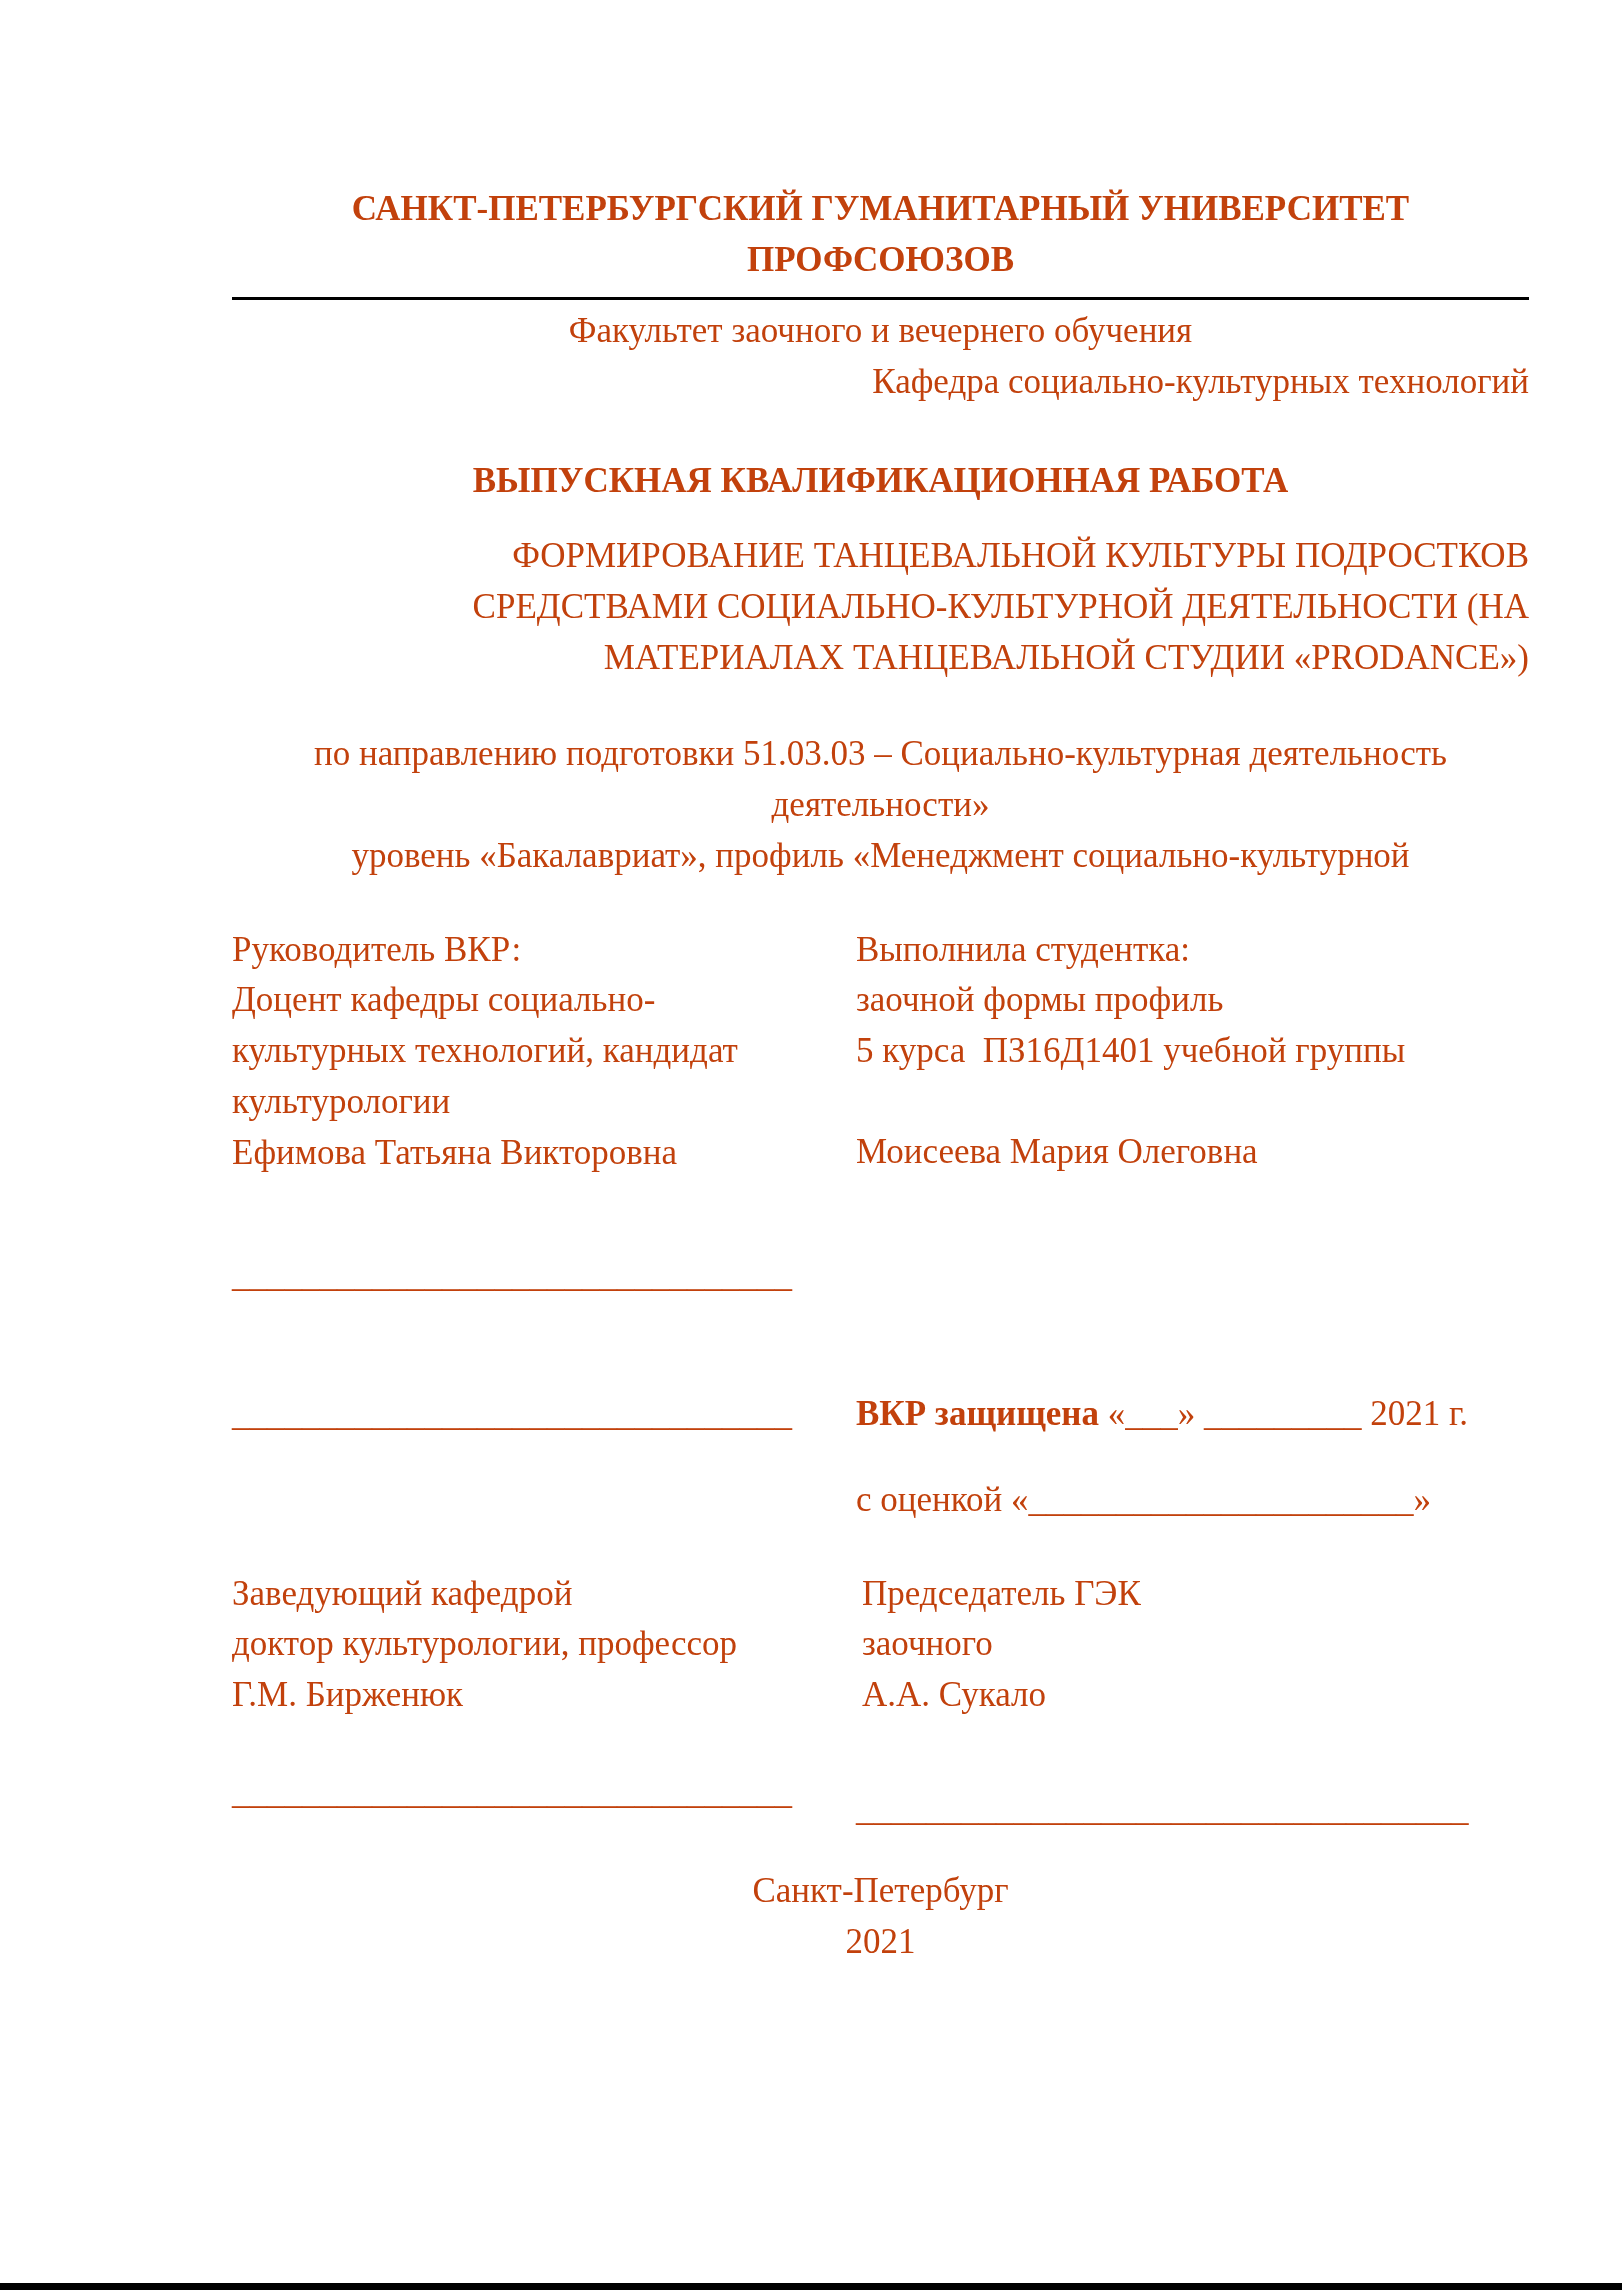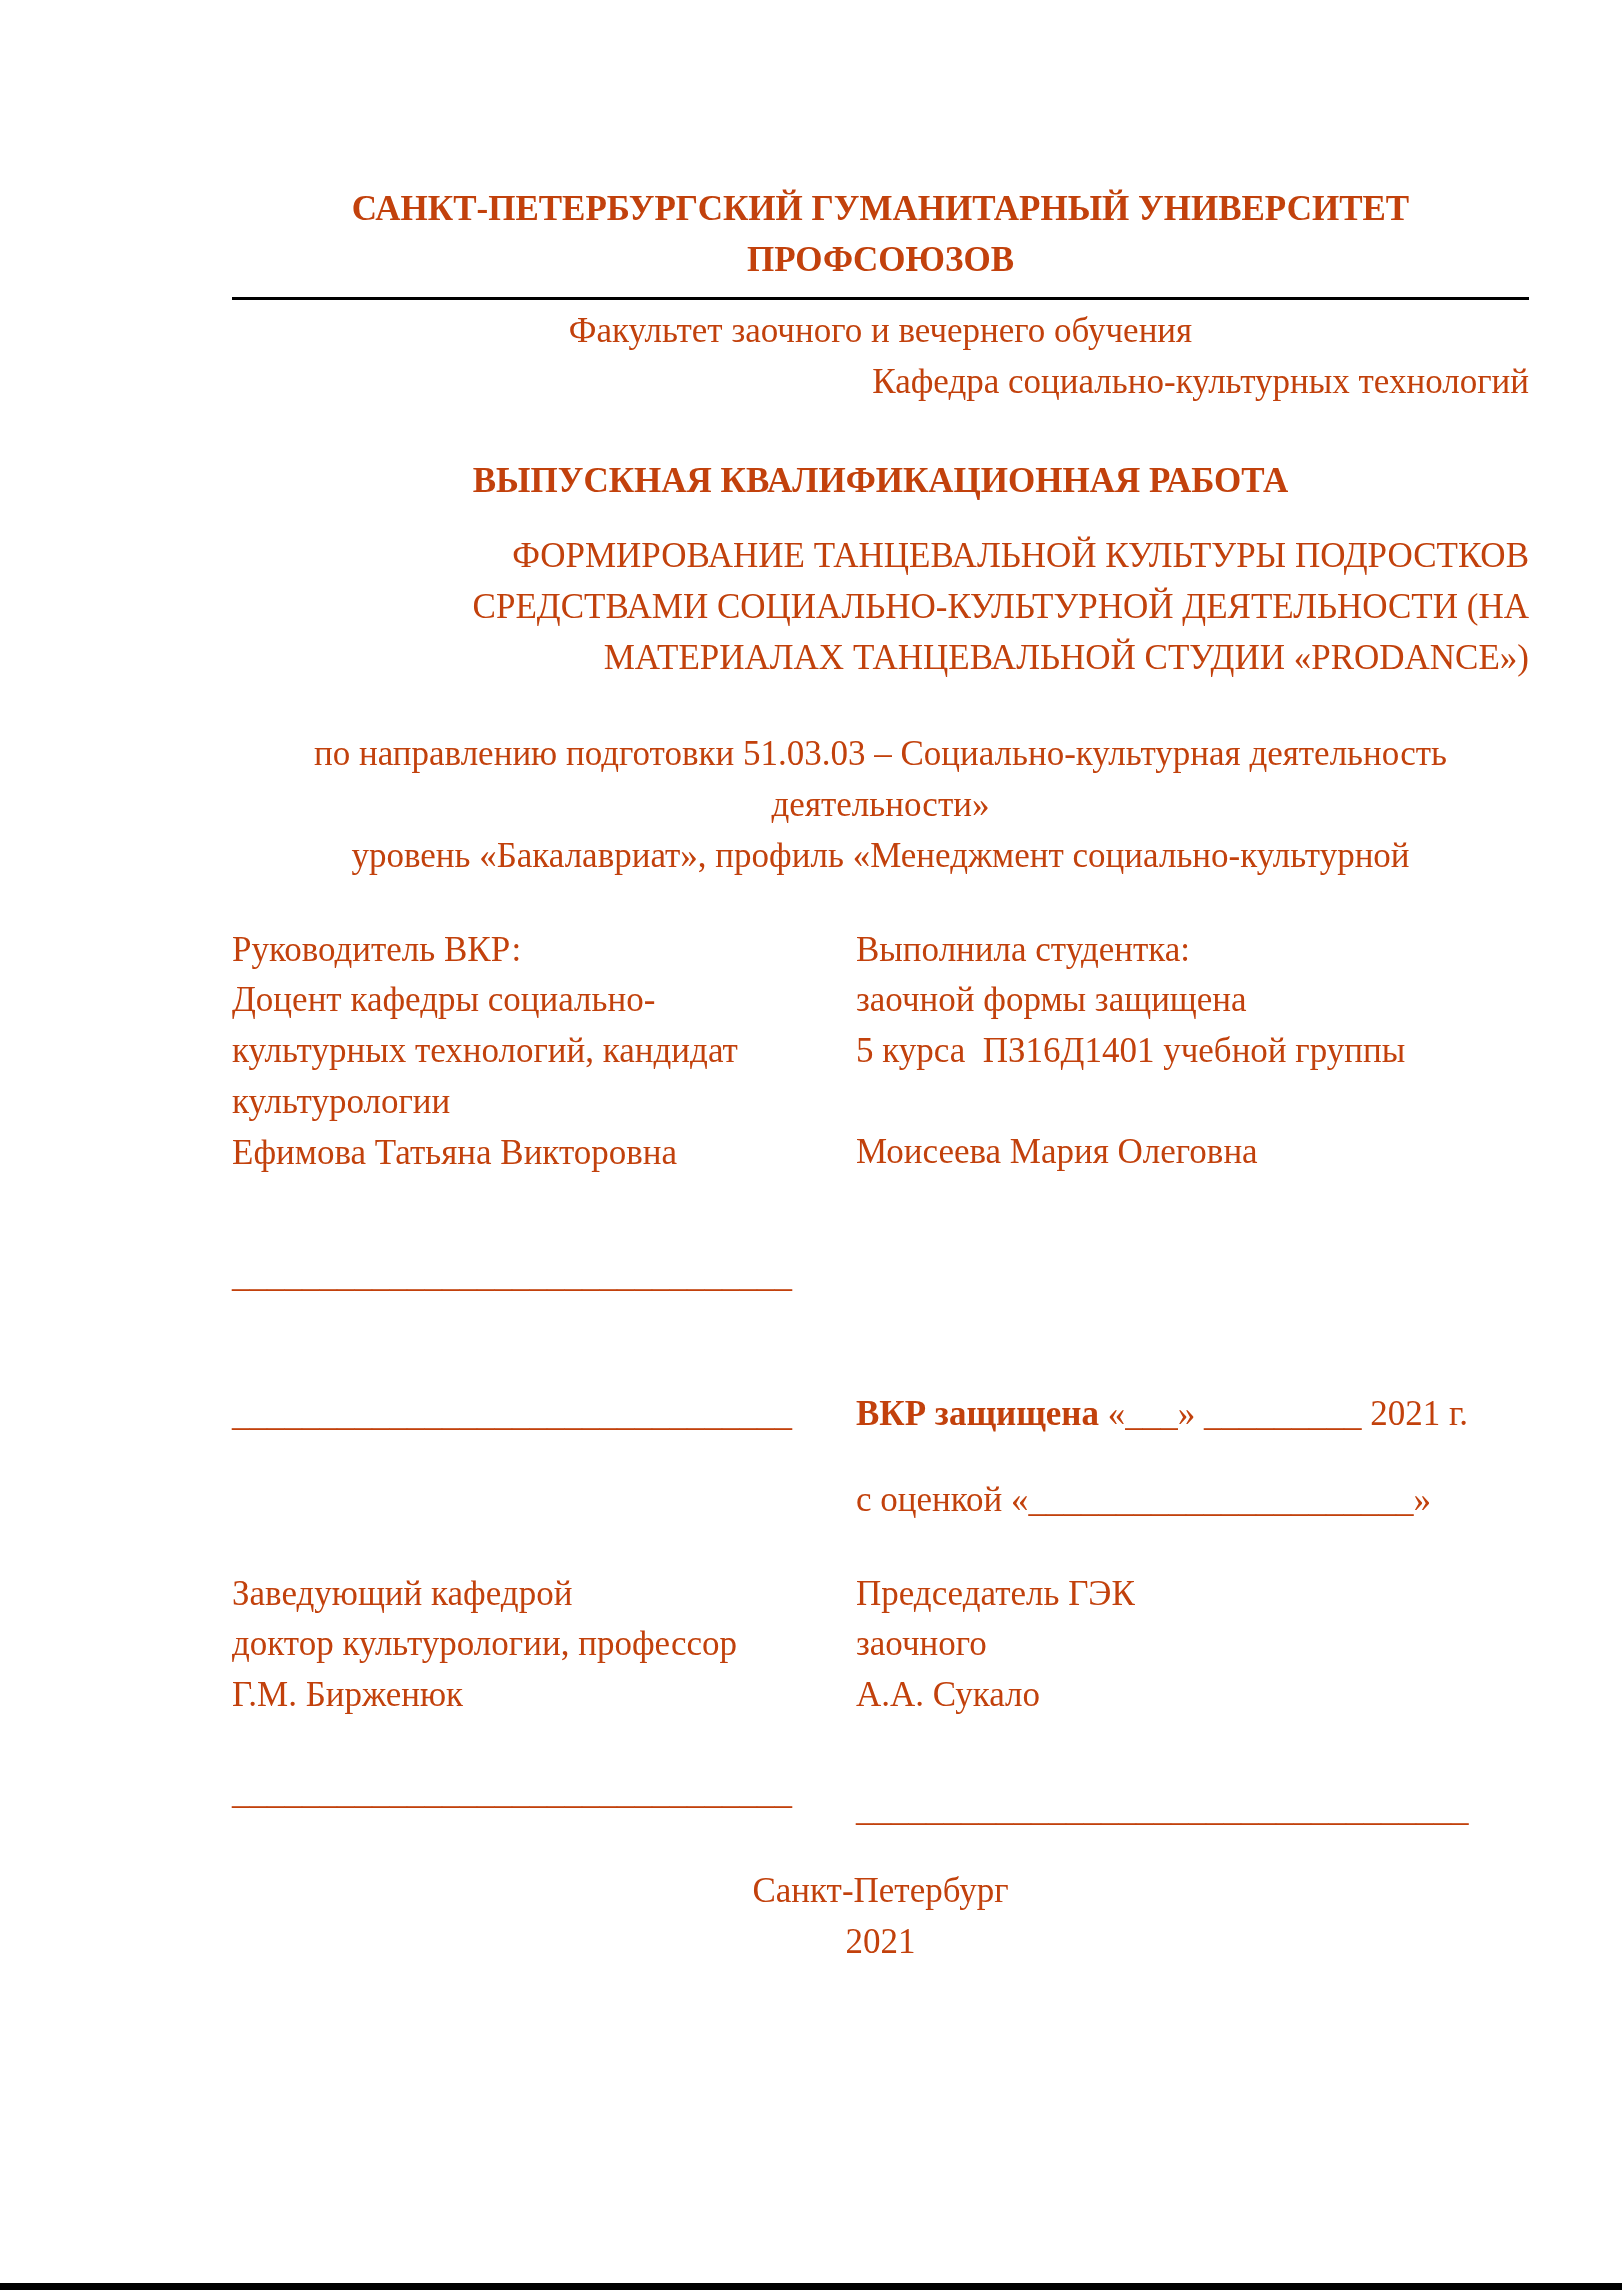--- a/index.html
+++ b/index.html
@@ -56,21 +56,21 @@
   .cols {
     display: grid;
     grid-template-columns: 624px 1fr;
   }
   .people { margin-top: 43px; }
   .blank-line { height: 50px; }
 
   .sig-row1 { margin-top: 72px; }
   .sig-row2 { margin-top: 88px; }
   .grade-row { margin-top: 35px; }
-  .heads-row { margin-top: 43px; }
+  .heads-row { margin-top: 43px; gap: 6px; }
   .sig-row3 { margin-top: 46px; }
   .sig-offset { padding-top: 17.3px; }
   .date-row { margin-top: 30px; }
 
   .jl {
     text-align: justify;
     text-align-last: justify;
   }
 
   .footer-city { margin-top: 31px; text-align: center; }
@@ -115,21 +115,21 @@
     <div class="cols people">
       <div>
         <div>Руководитель ВКР:</div>
         <div>Доцент кафедры социально-</div>
         <div>культурных технологий, кандидат</div>
         <div>культурологии</div>
         <div>Ефимова Татьяна Викторовна</div>
       </div>
       <div>
         <div>Выполнила студентка:</div>
-        <div class="prewrap">заочной формы защищена</div>
+        <div class="prewrap">заочной формы профиль</div>
         <div class="prewrap">5 курса  ПЗ16Д1401 учебной группы</div>
         <div class="blank-line"></div>
         <div>Моисеева Мария Олеговна</div>
       </div>
     </div>
 
     <div class="cols sig-row1">
       <div class="nowrap">________________________________</div>
     </div>
 

